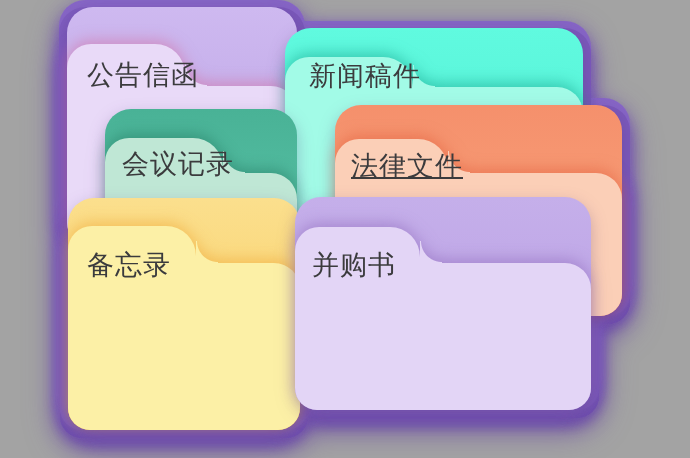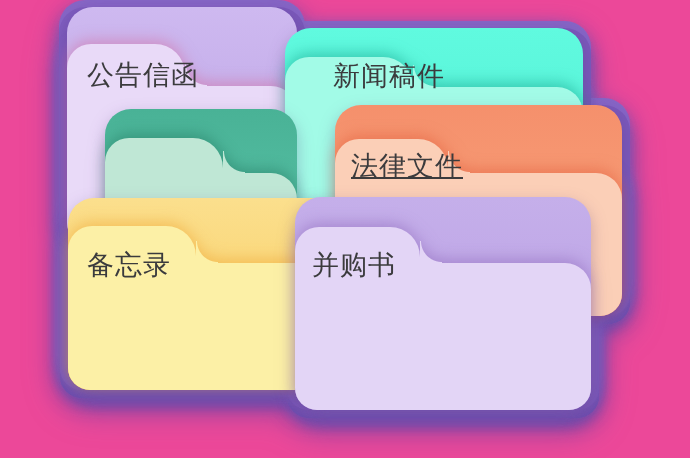--- a/index.html
+++ b/index.html
@@ -59,33 +59,33 @@
     color:var(--text-c,#3B3B3D);
     white-space:nowrap;
     z-index:3;
     user-select:none;
   }
   
   .f1{left:67px;top:7px;width:230px;height:238px;--tab-top:37px;--drop:42px;--tab-w:118px;}
   .f2{left:285px;top:28px;width:298px;height:246px;--tab-top:29px;--drop:30px;--tab-w:128px;}
   .f3{left:105px;top:109px;width:192px;height:138px;--tab-top:29px;--drop:35px;--tab-w:118px;}
   .f4{left:335px;top:105px;width:287px;height:211px;--tab-top:34px;--drop:34px;--tab-w:113px;}
-  .f5{left:68px;top:198px;width:232px;height:192px;padding-left:37px;--tab-top:28px;--drop:37px;--tab-w:128px;}
+  .f5{left:68px;top:198px;width:232px;height:232px;--tab-top:28px;--drop:37px;--tab-w:128px;}
   .f6{left:295px;top:197px;width:296px;height:213px;--tab-top:30px;--drop:36px;--tab-w:125px;}
   .f1 .label{left:20px;top:52px;}
-  .f2 .label{left:24px;top:32px;margin-left:24px;}
+  .f2 .label{left:24px;top:32px;}
   .f3 .label{left:17px;top:39px;}
   .f4 .label{left:16px;top:45px;text-decoration:underline;}
   .f5 .label{left:19px;top:51px;}
   .f6 .label{left:17px;top:52px;}
 </style>
 </head>
 <body>
 
-<div class="canvas" style="--text-c: #3B3B3D; background: #ec4899;">
+<div class="canvas" style="--text-c: #3B3B3D; background: #a3a3a3;">
   <div class="stack" style="--ol-right: #7A58BA; --ol-left: #7D5CBE; --ol-top: #8766C6; --ol-bottom: #6C4CAC; --ol-glow: rgba(104,66,164,0.60);">
 
     <div class="folder f1" style="--back1: #CEB9F0; --back2: #B9A0E2; --front-c: #E9DAF8; --slot: rgba(211,105,158,0.50);">
       <div class="back"></div>
       <div class="front">
         <div class="tab"></div>
         <div class="fillet"></div>
         <div class="body"></div>
       </div>
       <span class="label">公告信函</span>
@@ -101,20 +101,21 @@
       <span class="label">新闻稿件</span>
     </div>
 
     <div class="folder f3" style="--back1: #49B296; --back2: #58C2A6; --front-c: #BFE7D5; --slot: rgba(28,112,92,0.45);">
       <div class="back"></div>
       <div class="front">
         <div class="tab"></div>
         <div class="fillet"></div>
         <div class="body"></div>
       </div>
+      <span class="label">会议记录</span>
     </div>
 
     <div class="folder f4" style="--back1: #F5906C; --back2: #F9A77F; --front-c: #FBCFB7; --slot: rgba(226,92,58,0.50);">
       <div class="back"></div>
       <div class="front">
         <div class="tab"></div>
         <div class="fillet"></div>
         <div class="body"></div>
       </div>
       <span class="label">法律文件</span>

